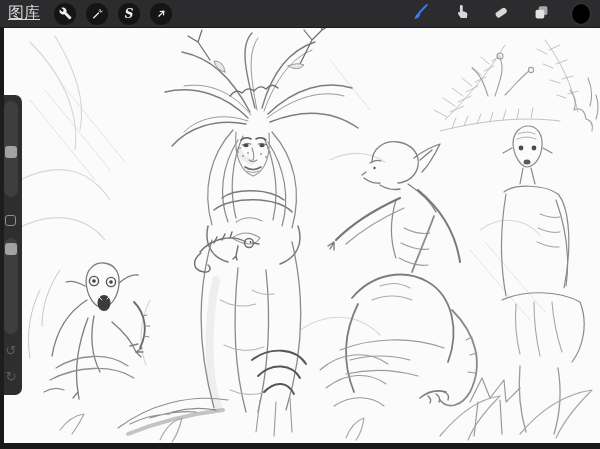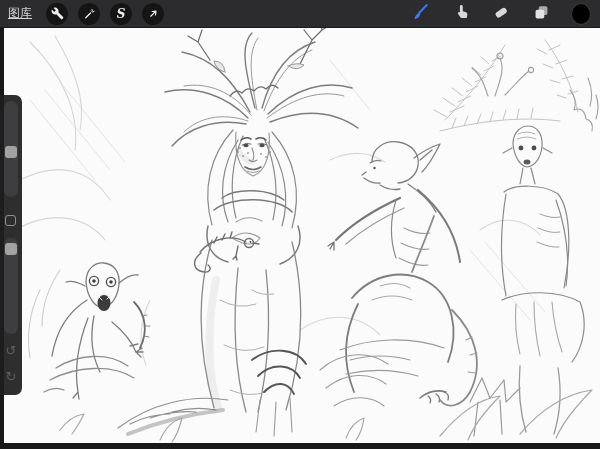--- a/index.html
+++ b/index.html
@@ -6,21 +6,21 @@
   body{width:600px;height:449px;background:#181818;position:relative;overflow:hidden;
        font-family:"Liberation Sans",sans-serif;}
   .app{position:absolute;inset:0;}
 
   
   .toolbar{position:absolute;top:0;left:0;right:0;height:28px;background:#2c2c2e;
            display:flex;align-items:center;justify-content:space-between;
            padding:0 9px 0 8px;box-sizing:border-box;z-index:30;
            border-bottom:1px solid #1a1a1a;}
   .tb-left{display:flex;align-items:center;gap:10px;}
-  .gallery-btn{background:none;border:none;color:#d6d6d6;font-size:12px;
+  .gallery-btn{background:none;border:none;color:#d6d6d6;font-size:16px;
                font-family:"Liberation Sans",sans-serif;padding:0 4px 0 0;cursor:pointer;text-decoration:underline;}
   .tb-circle{width:22px;height:22px;border-radius:50%;background:#151515;border:none;
              display:flex;align-items:center;justify-content:center;padding:0;cursor:pointer;}
   .tb-circle svg{display:block;}
   .tb-right{display:flex;align-items:center;gap:20px;}
   .tb-flat{background:none;border:none;padding:0;width:20px;height:22px;
            display:flex;align-items:center;justify-content:center;cursor:pointer;}
   .color-dot{width:20px;height:20px;border-radius:50%;background:#000;
              border:1px solid #3a3a3a;display:block;}
   .sel-glyph{font-family:"DejaVu Serif",serif;font-style:italic;font-weight:bold;

